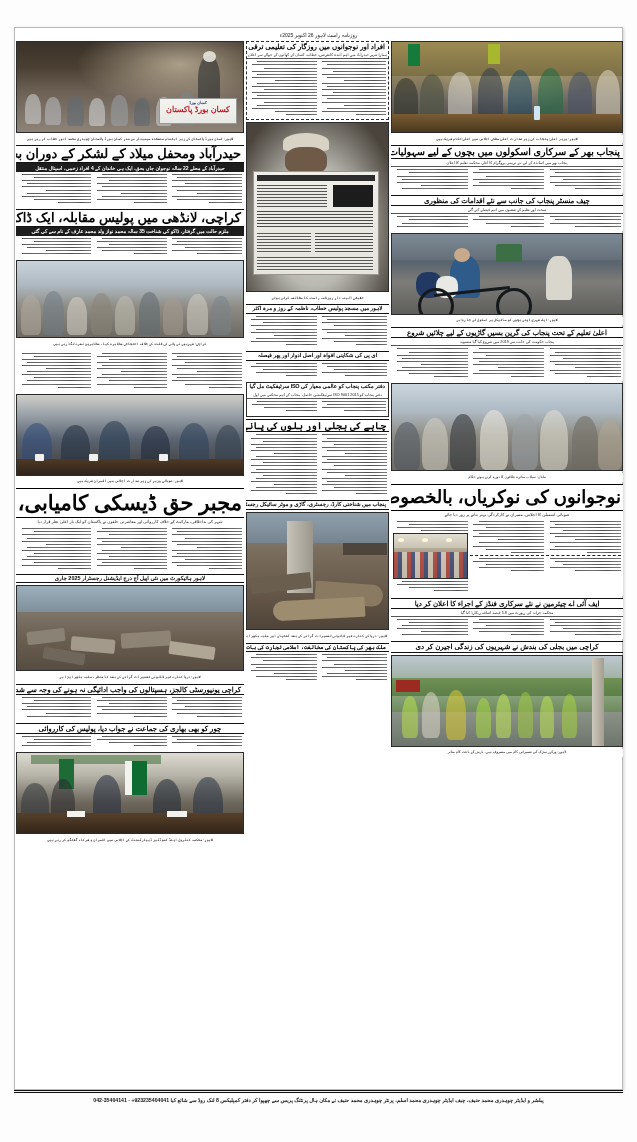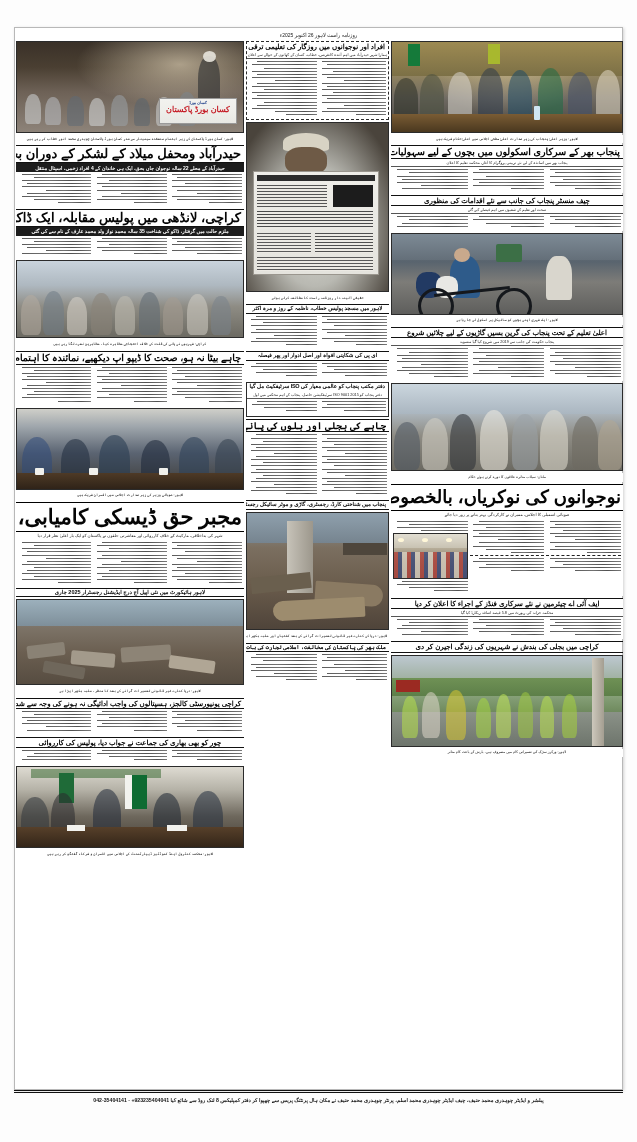--- a/index.html
+++ b/index.html
@@ -323,21 +323,20 @@
             <div class="fig" style="left:98px; top:35px; width:20px; height:39px; background:#c3bfb5;"></div>
             <div class="fig" style="left:122px;top:31px; width:21px; height:43px; background:#5f6a72;"></div>
             <div class="fig" style="left:146px;top:36px; width:20px; height:38px; background:#a59d91;"></div>
             <div class="fig" style="left:170px;top:33px; width:21px; height:41px; background:#d2cec4;"></div>
             <div class="fig" style="left:194px;top:35px; width:20px; height:39px; background:#79828a;"></div>
           </div>
         </div>
         <div class="caption">کراچی: شہریوں نے پانی کی قلت کے خلاف احتجاجی مظاہرہ کیا، مظاہرین نعرے لگا رہے ہیں</div>
 
         <div class="blk nob">
-          <div class="hl-main hl-mid hl-boxed">چاہے بیٹا نہ ہو، صحت کا ڈیپو اپ دیکھیے، نمائندہ کا اہتمام</div>
           <div class="body-cols">
             <div class="bc">
               <div class="ln w95"></div>
                 <div class="ln w88"></div>
                 <div class="ln w95"></div>
                 <div class="ln w78"></div>
               <div class="ln w95"></div>
                 <div class="ln w88"></div>
                 <div class="ln w62"></div>
                 <div class="ln w95"></div>

